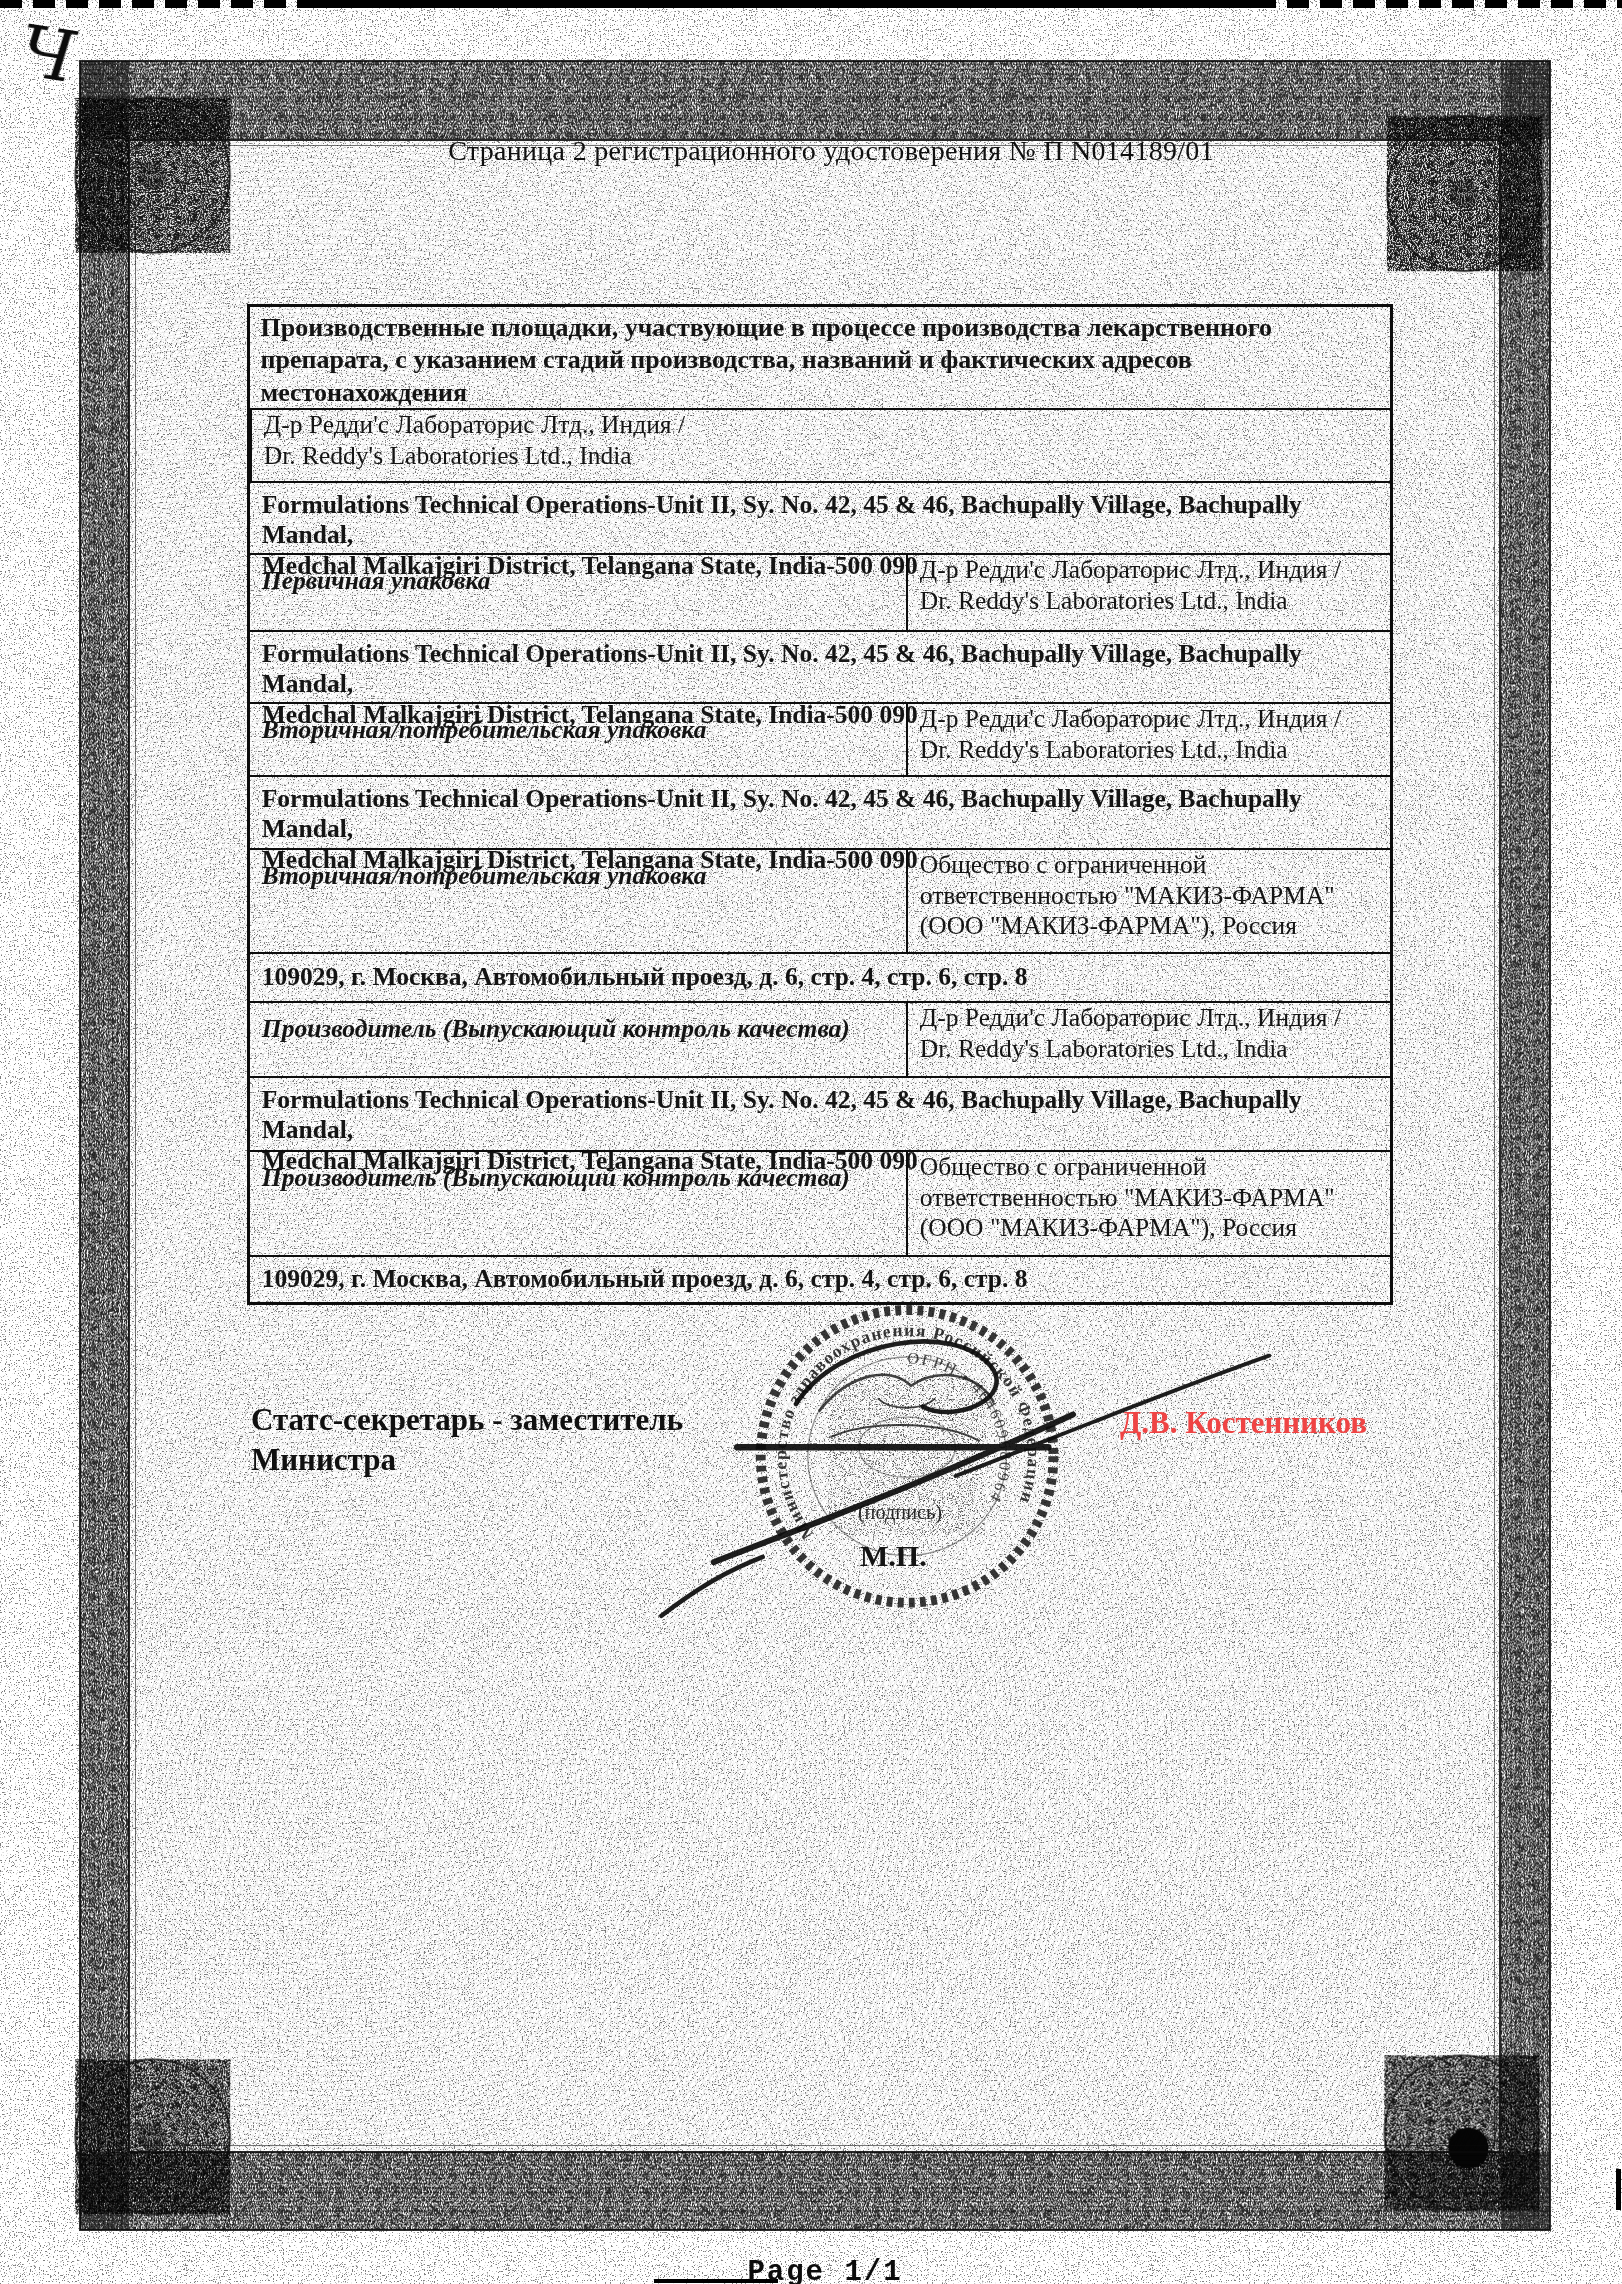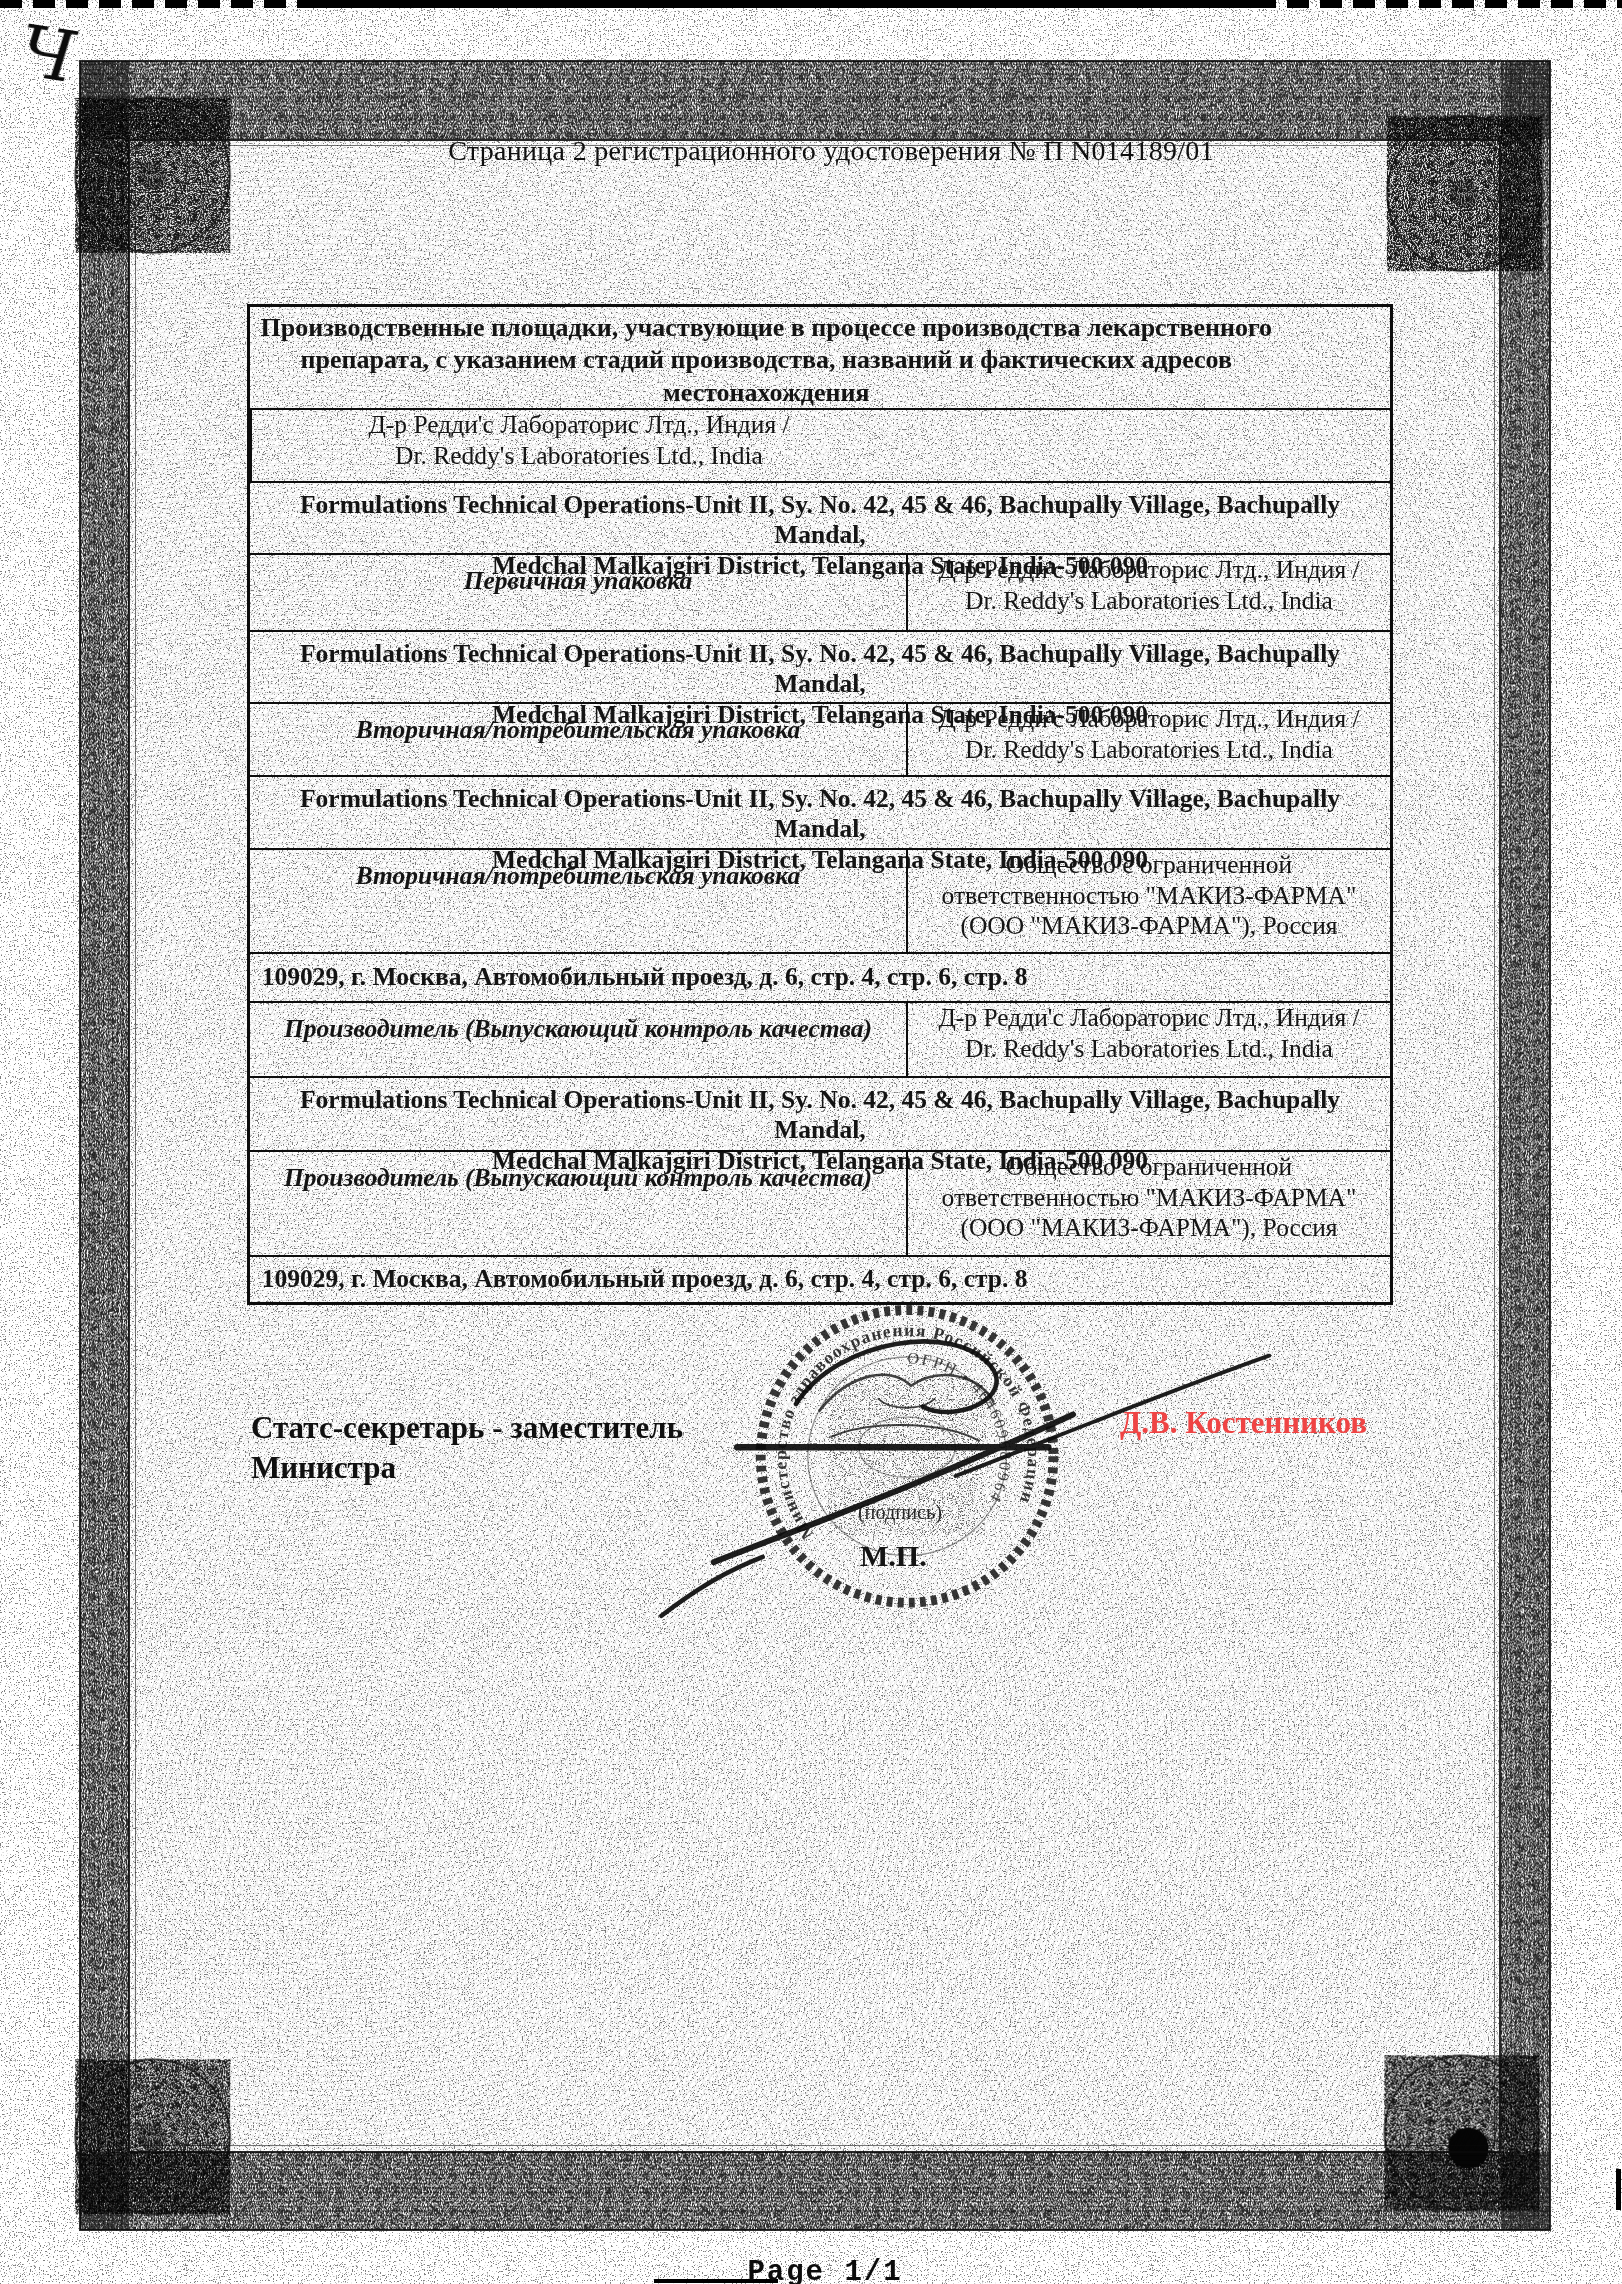--- a/index.html
+++ b/index.html
@@ -71,35 +71,34 @@
   .tbl {
     position:absolute; left:247px; top:304px; width:1146px; height:1001px;
     border:3.3px solid #0c0c0c;
     display:grid;
     grid-template-rows: 101px 73px 72px 77px 72px 73px 73px 104px 49px 75px 74px 105px 46px;
     font-size:25.5px; line-height:1.2;
   }
   .trow { display:grid; border-top:2.6px solid #0c0c0c; min-width:0; }
   .trow:first-child { border-top:none; }
   .trow.pair { grid-template-columns: 656px 1fr; }
-  .cell { padding:6.5px 11.8px; min-width:0;text-align:center; }
+  .cell { padding:6.5px 11.8px; min-width:0; }
   .cell.full { display:flex; align-items:center; }
   .cell.r { border-left:2.6px solid #0c0c0c; }
   .hdr { font-weight:700; font-size:26px; line-height:1.24; padding:5.2px 10.5px; }
   .lbl { font-style:italic; font-weight:700; padding-top:10.5px; }
   .val { font-weight:400; padding-top:0; }
   .strong { font-weight:700; }
   .prewrap { white-space: pre-line; }
 
   
   .sig-title {
     position:absolute; left:251px; top:1400px; width:563px;
     font-size:31px; font-weight:700; line-height:1.28; color:#101010;
     white-space:pre-line;
-    margin-top:8px;
   }
   .sig-name {
     position:absolute; left:1120px; top:1405px;
     font-size:31px; font-weight:700; color:#ef4444;
   }
 
   
   .stamp { position:absolute; left:615px; top:1276px; width:694px; height:379px; pointer-events:none; }
   .stamp text { font-family:"Liberation Serif","DejaVu Serif",serif; }
 

